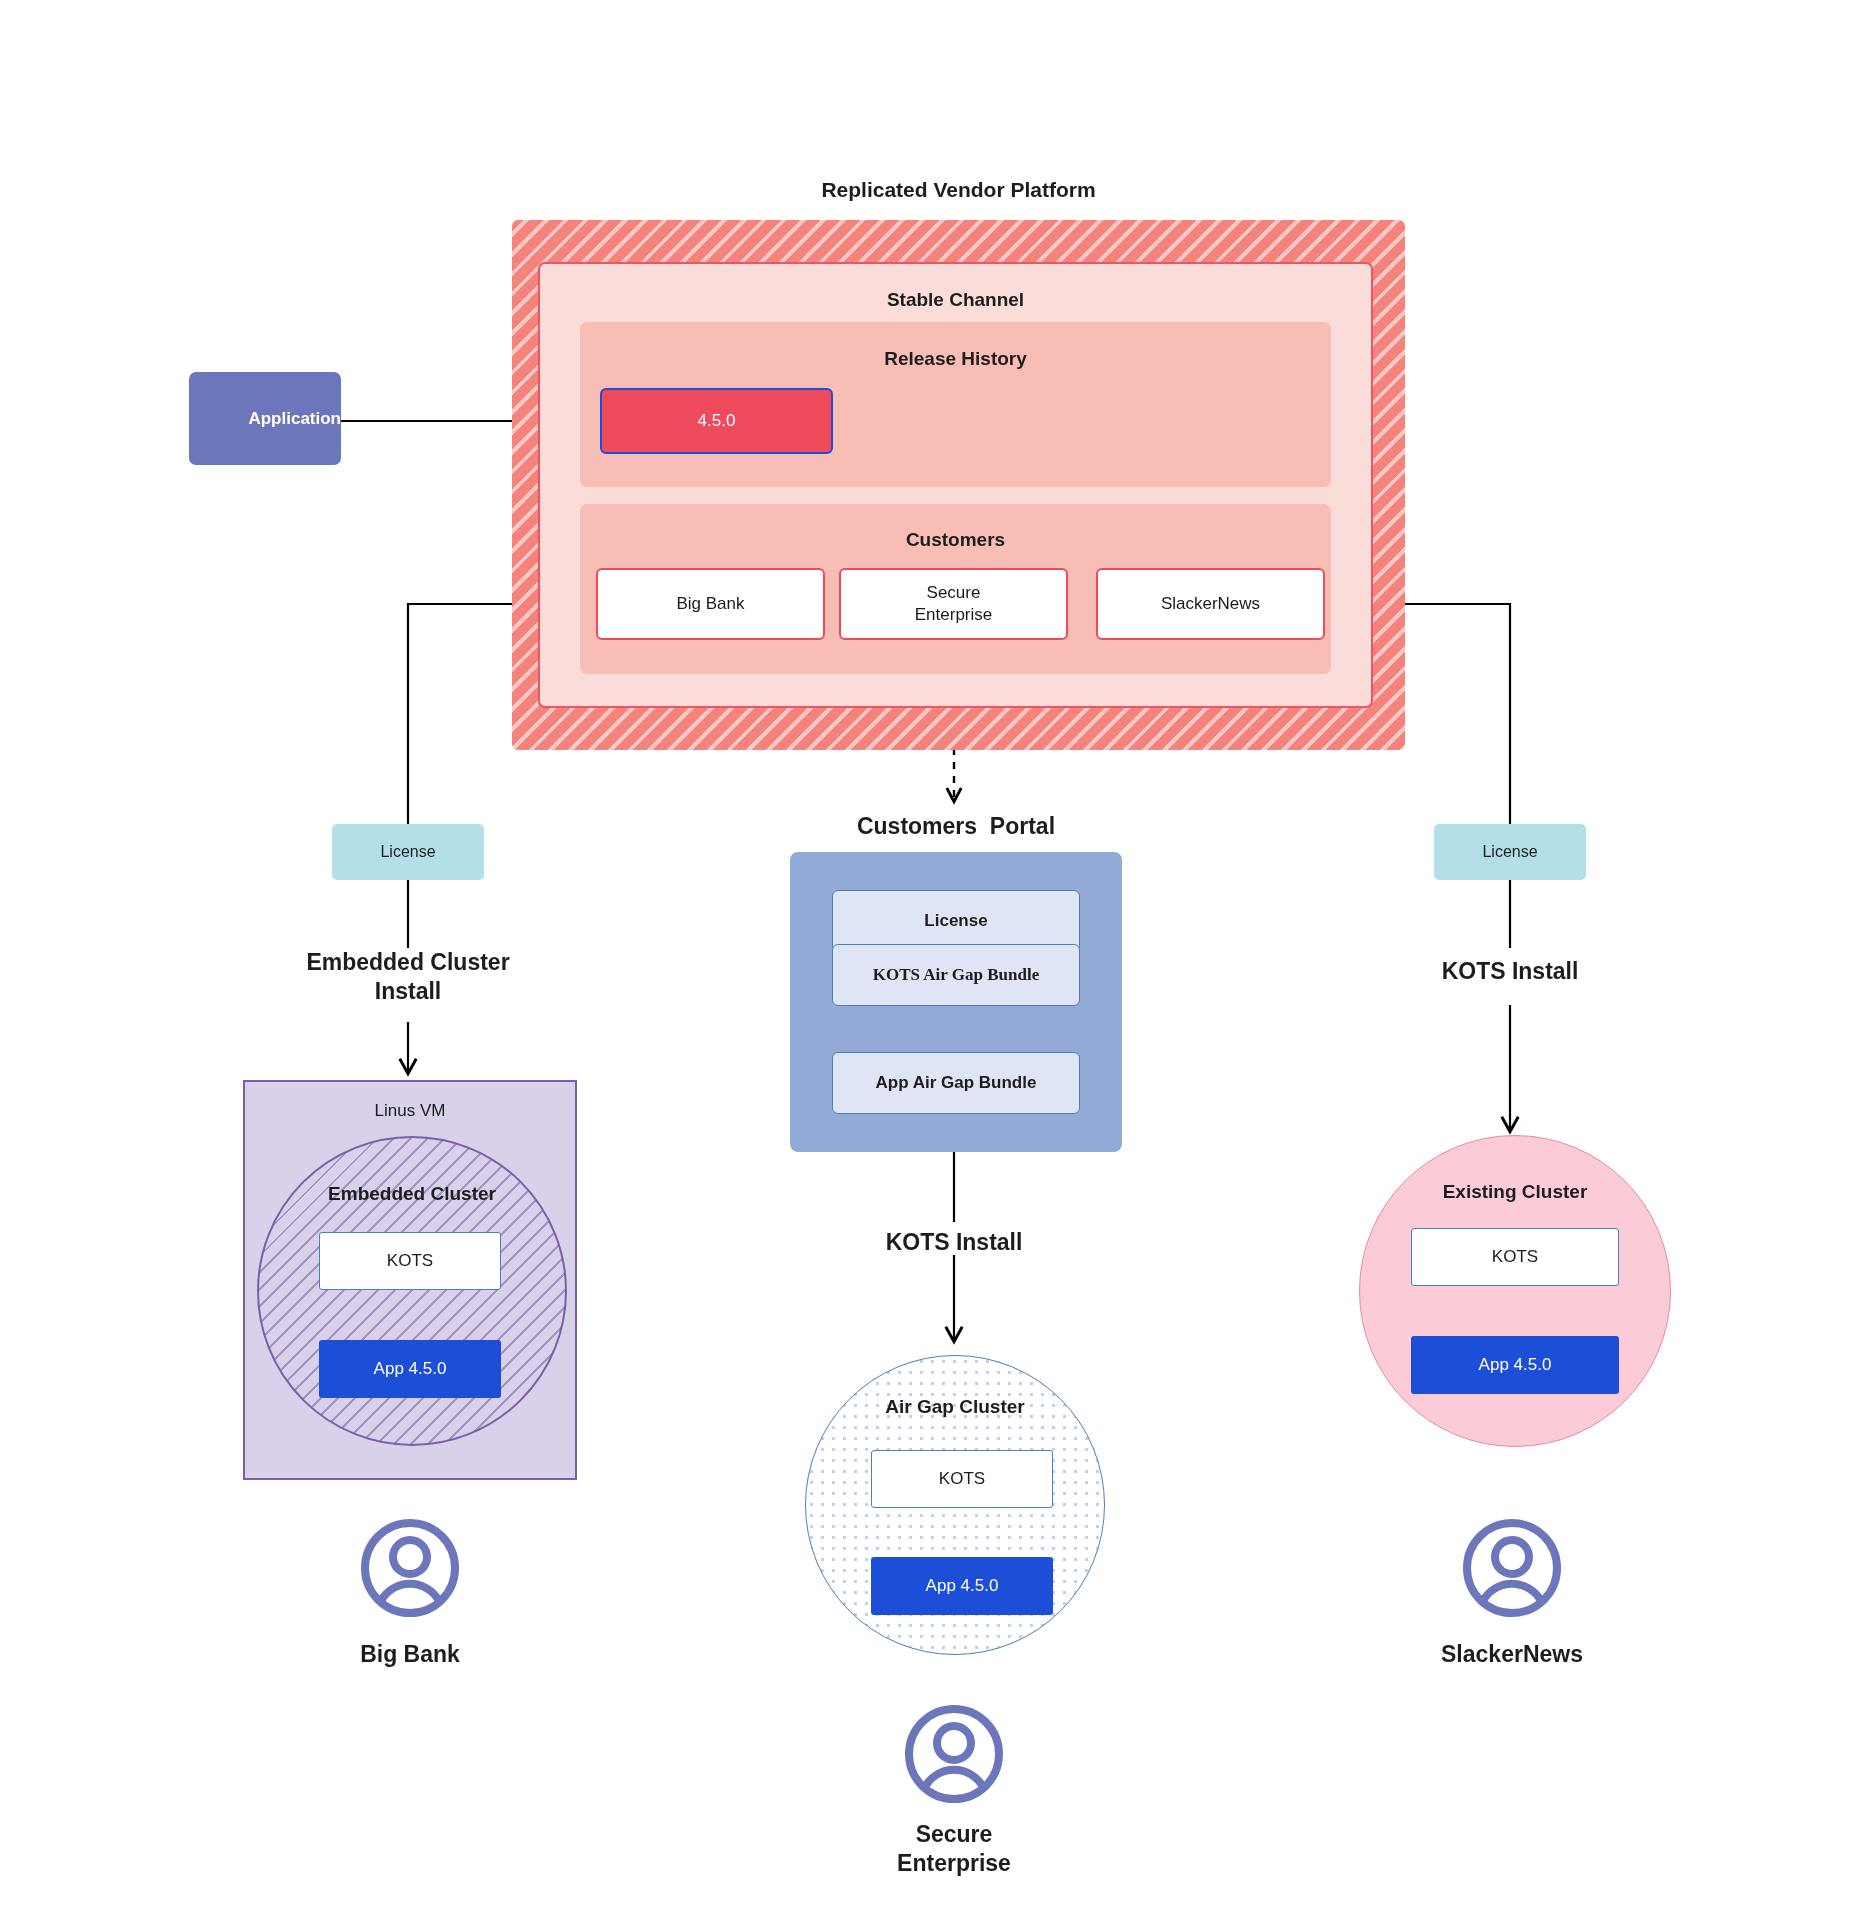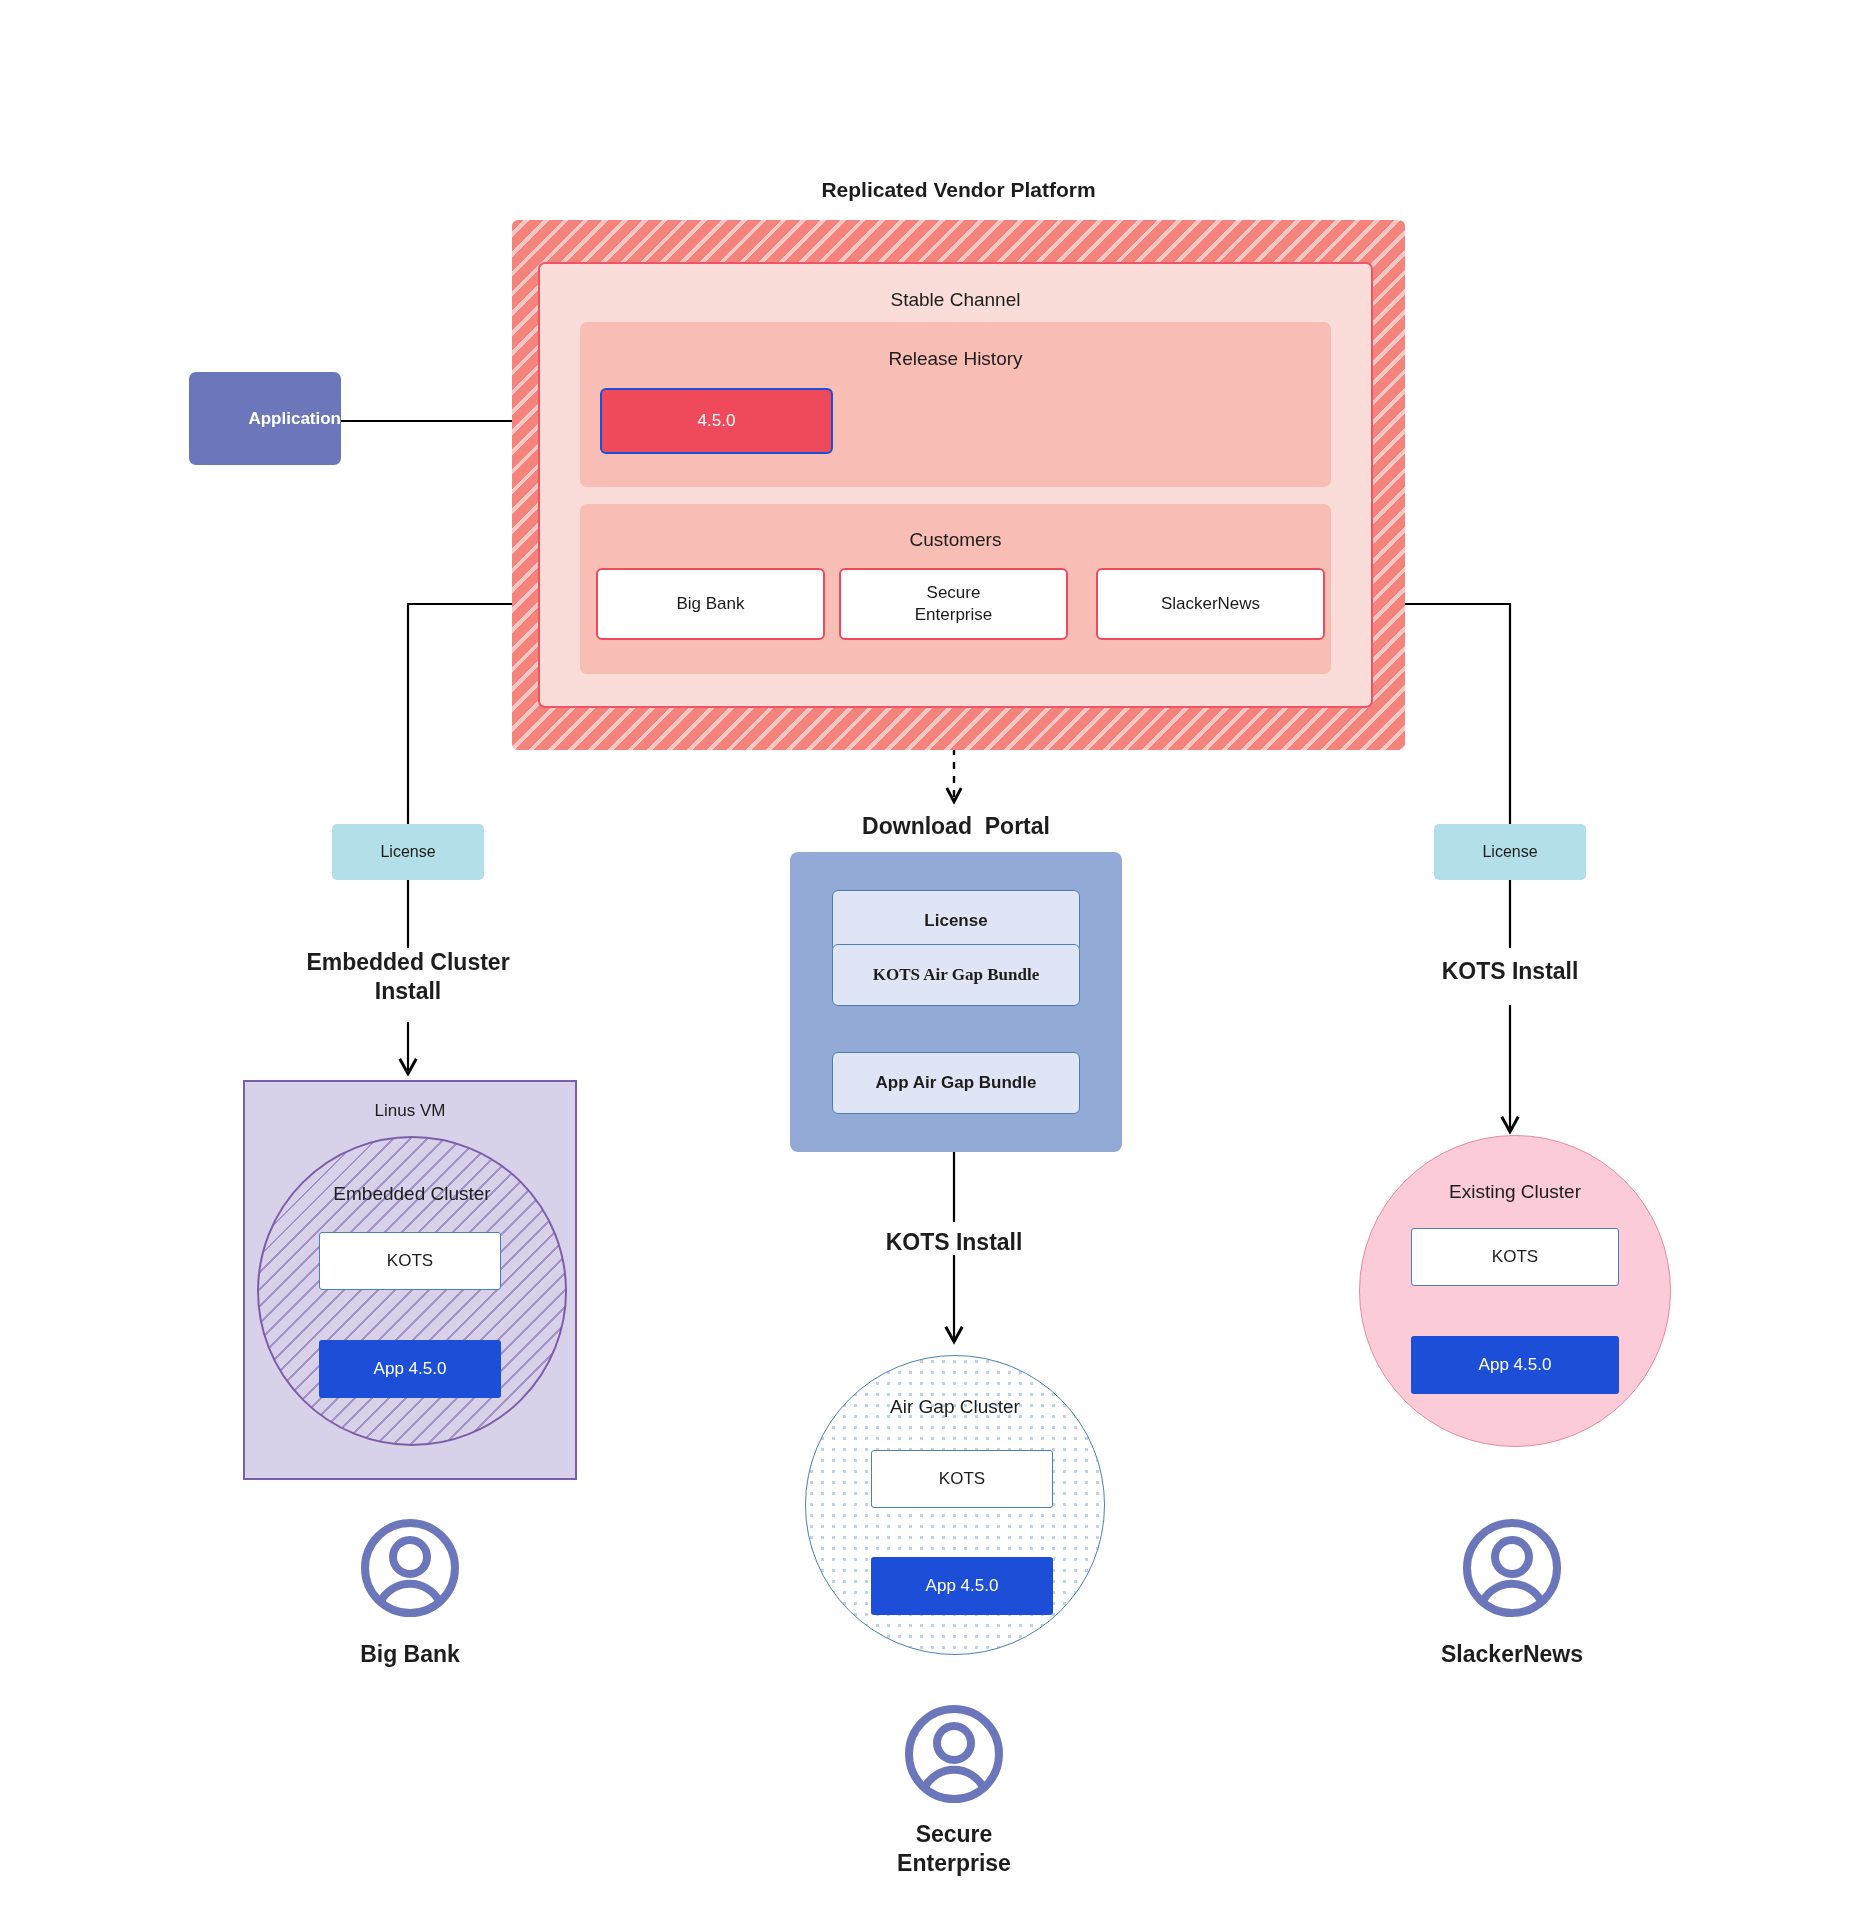--- a/index.html
+++ b/index.html
@@ -22,21 +22,21 @@
   .abs { position: absolute; }
 
   
   .lbl {
     position: absolute;
     text-align: center;
     line-height: 1.25;
     white-space: pre;
   }
   .title-strong { font-size: 21px; font-weight: 700; color: #1d1d1d; }
-  .title-mid    { font-size: 19px; font-weight: 400; color: #1d1d1d; }
+  .title-mid    { font-size: 19px; font-weight: 700; color: #1d1d1d; }
   .title-reg    { font-size: 17px; font-weight: 400; color: #1d1d1d; }
   .title-big    { font-size: 23px; font-weight: 700; color: #1d1d1d; }
 
   
   .platform-outer {
     left: 512px; top: 220px; width: 893px; height: 530px;
     border-radius: 6px;
     background-color: #f4837c;
     background-image: repeating-linear-gradient(
       -45deg,
@@ -283,21 +283,21 @@
   </div>
   <div class="license-chip" style="left:1434px; top:824px;">
     <span>License</span>
   </div>
 
   <div class="lbl title-big" style="left:258px; top:948px; width:300px;">Embedded Cluster
 Install</div>
   <div class="lbl title-big" style="left:804px; top:1228px; width:300px;">KOTS Install</div>
   <div class="lbl title-big" style="left:1360px; top:957px; width:300px;">KOTS Install</div>
 
-  <div class="lbl title-big" style="left:790px; top:812px; width:332px;">Download  Portal</div>
+  <div class="lbl title-big" style="left:790px; top:812px; width:332px;">Customers  Portal</div>
   <div class="abs portal-box"></div>
   <div class="portal-item" style="top:890px;">
     <span>License</span>
   </div>
   <div class="portal-item" style="top:944px;font-family:Liberation Serif, serif;">
     <span>KOTS Air Gap Bundle</span>
   </div>
   <div class="portal-item" style="top:1052px;">
     <span>App Air Gap Bundle</span>
   </div>

